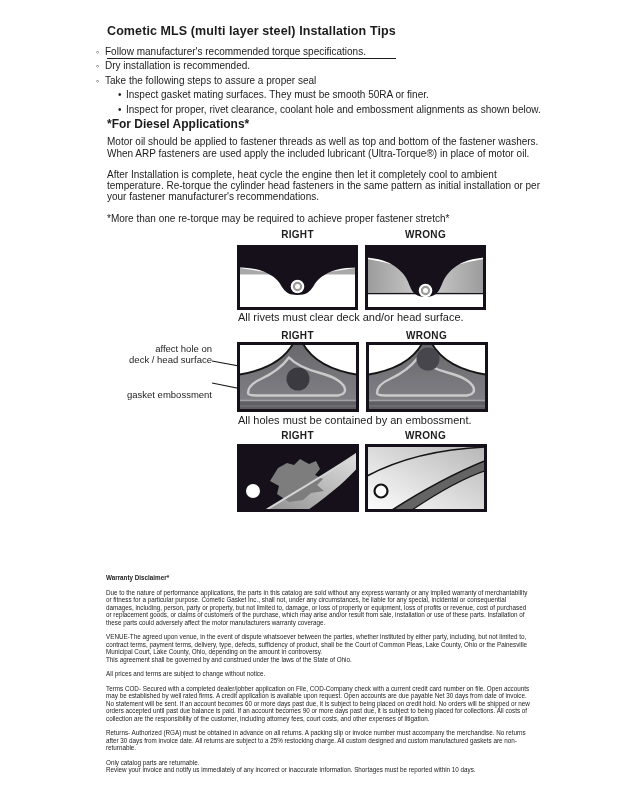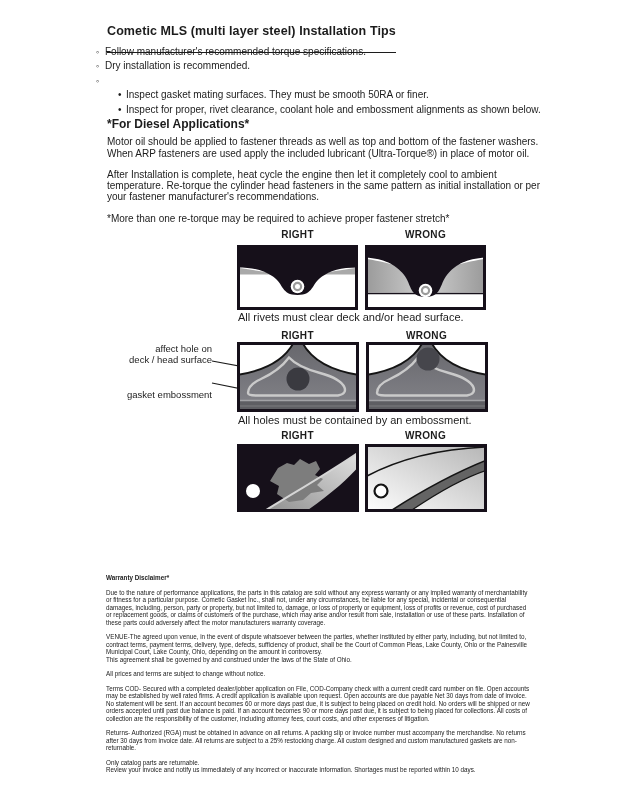--- a/index.html
+++ b/index.html
@@ -4,21 +4,21 @@
 <style>
   html,body{margin:0;padding:0;background:#ffffff;}
   .doc{
     position:relative;width:618px;height:800px;background:#ffffff;overflow:hidden;
     font-family:"Liberation Sans","DejaVu Sans",sans-serif;color:#1c1c1c;
   }
   .abs{position:absolute;}
   
   .title{
     left:107px;top:24px;font-size:12.5px;font-weight:bold;
-    border-bottom:1.4px solid #1c1c1c;padding-bottom:14px;letter-spacing:.1px;
+    border-bottom:1.4px solid #1c1c1c;padding-bottom:20px;letter-spacing:.1px;
   }
   
   .bullets{left:96px;top:45px;width:480px;font-size:10px;line-height:14.4px;}
   .brow{display:flex;align-items:baseline;}
   .brow .glyph{width:9px;flex:0 0 9px;font-size:9px;}
   .brow.sub{padding-left:22px;}
   .brow.sub .glyph{width:8px;flex:0 0 8px;font-size:10px;}
   
   .diesel{left:107px;top:119px;width:446px;font-size:10px;line-height:11.3px;}
   .diesel h2{font-size:12px;font-weight:bold;margin:0 0 6px 0;}
@@ -50,20 +50,21 @@
     <div class="brow">
       <span class="glyph">◦</span>
       <span>Follow manufacturer's recommended torque specifications.</span>
     </div>
     <div class="brow">
       <span class="glyph">◦</span>
       <span>Dry installation is recommended.</span>
     </div>
     <div class="brow">
       <span class="glyph">◦</span>
+      <span>Take the following steps to assure a proper seal</span>
     </div>
     <div class="brow sub">
       <span class="glyph">•</span>
       <span>Inspect gasket mating surfaces.  They must be smooth 50RA or finer.</span>
     </div>
     <div class="brow sub">
       <span class="glyph">•</span>
       <span>Inspect for proper, rivet clearance, coolant hole and embossment alignments as shown below.</span>
     </div>
   </div>

